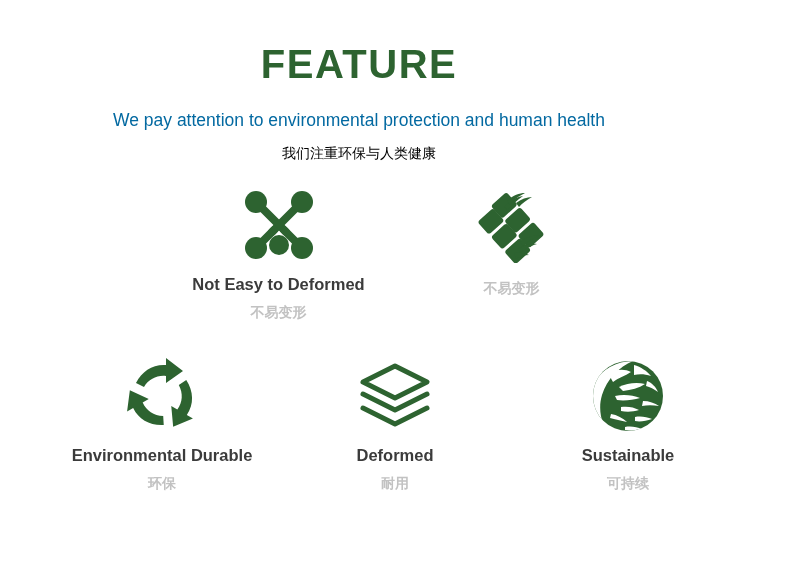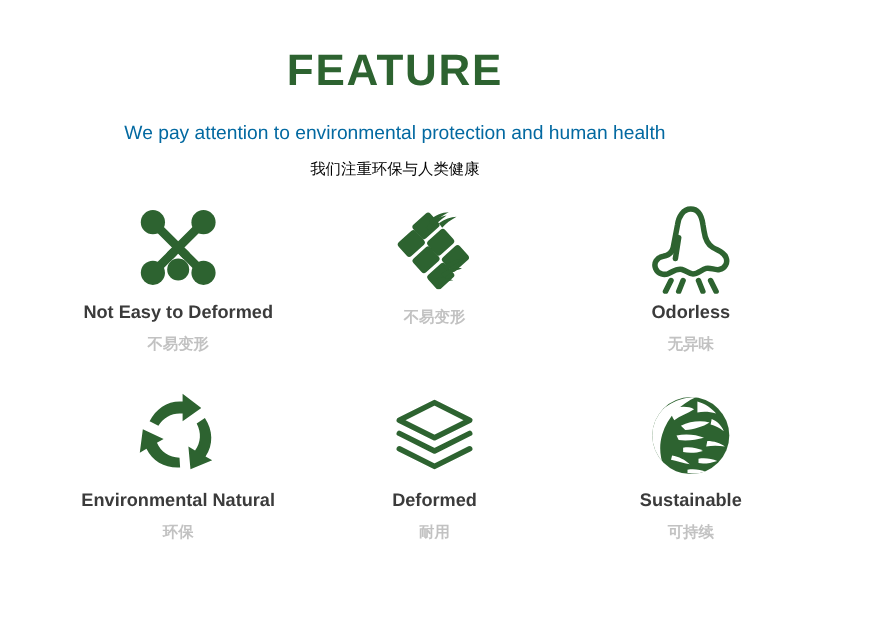--- a/index.html
+++ b/index.html
@@ -148,43 +148,20 @@
 
               <path d="M46 55 C53 50 60 48 66 48 C59 51 53 55 49 59 Z"></path>
               <path d="M44 62 C50 58 57 56 63 57 C56 59 50 62 47 66 Z"></path>
               <path d="M40 66 C45 65 51 66 55 68 C50 68 45 70 42 72 Z"></path>
             </g>
           </svg>
         </div>
         <div class="label-cn">不易变形</div>
       </div>
 
-      <div class="cell">
-        <div class="icon-wrap">
-          <svg width="80" height="84" viewBox="0 0 80 84" aria-hidden="true">
-            <g stroke="#2d6330" fill="none" stroke-width="5" stroke-linecap="round" stroke-linejoin="round">
-
-              <path d="M40 7 C33 7 29 14 28 21 L24 42 C23 47 20 49 15 50
-                       C9 51 6 56 8 61 C10 66 16 68 21 65 C25 63 28 61 32 62
-                       C36 63 38 66 42 66 C46 66 50 62 54 61 C58 60 62 63 66 62
-                       C71 61 74 56 72 51 C70 46 65 45 60 42 C55 39 53 34 52 27
-                       L51 21 C50 14 47 7 40 7 Z"></path>
-
-              <path d="M29 33 L26 52"></path>
-
-              <path d="M22 72 L17 82"></path>
-              <path d="M33 72 L29 82"></path>
-              <path d="M47 72 L51 82"></path>
-              <path d="M58 72 L63 82"></path>
-            </g>
-          </svg>
-        </div>
-        <div class="label-en">Odorless</div>
-        <div class="label-cn">无异味</div>
-      </div>
 
     </div>
 
     <div class="row row-2">
 
       <div class="cell">
         <div class="icon-wrap">
           <svg width="80" height="80" viewBox="0 0 80 80" aria-hidden="true">
             <g fill="#2d6330">
 
@@ -198,21 +175,21 @@
                          C35 19 27 23 22 31 Z"></path>
               </g>
 
               <g transform="rotate(240 40 40)">
                 <path d="M14 27 C20 15 31 8 44 9 L44 2 L61 15 L44 27 L44 20
                          C35 19 27 23 22 31 Z"></path>
               </g>
             </g>
           </svg>
         </div>
-        <div class="label-en">Environmental Natural</div>
+        <div class="label-en">Environmental Durable</div>
         <div class="label-cn">环保</div>
       </div>
 
       <div class="cell">
         <div class="icon-wrap">
           <svg width="76" height="72" viewBox="0 0 76 72" aria-hidden="true">
             <g stroke="#2d6330" fill="none" stroke-width="5" stroke-linejoin="round" stroke-linecap="round">
 
               <path d="M38 6 L70 22 L38 38 L6 22 Z"></path>
 

